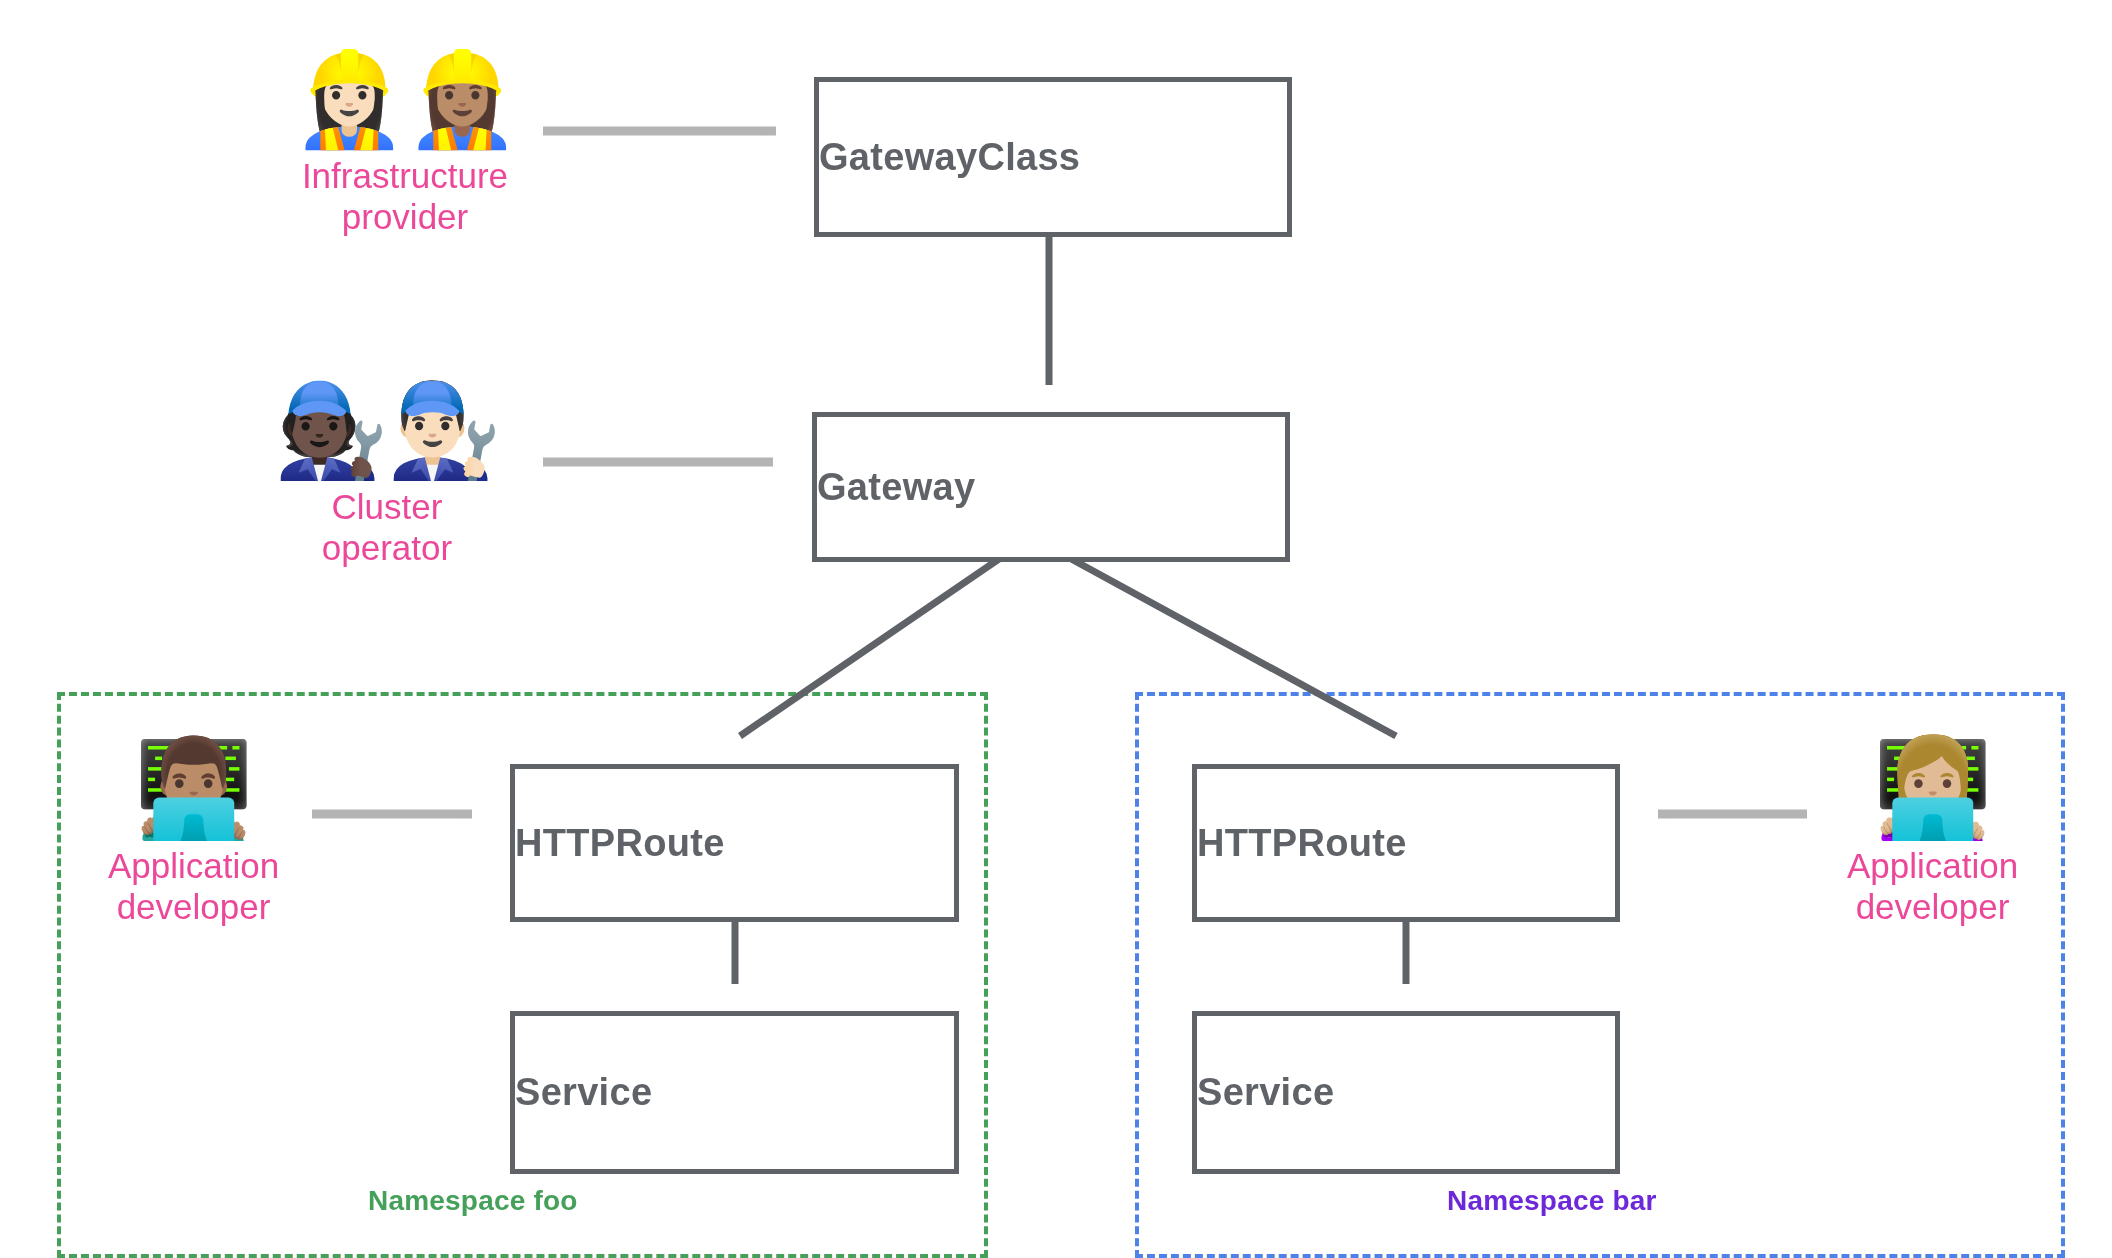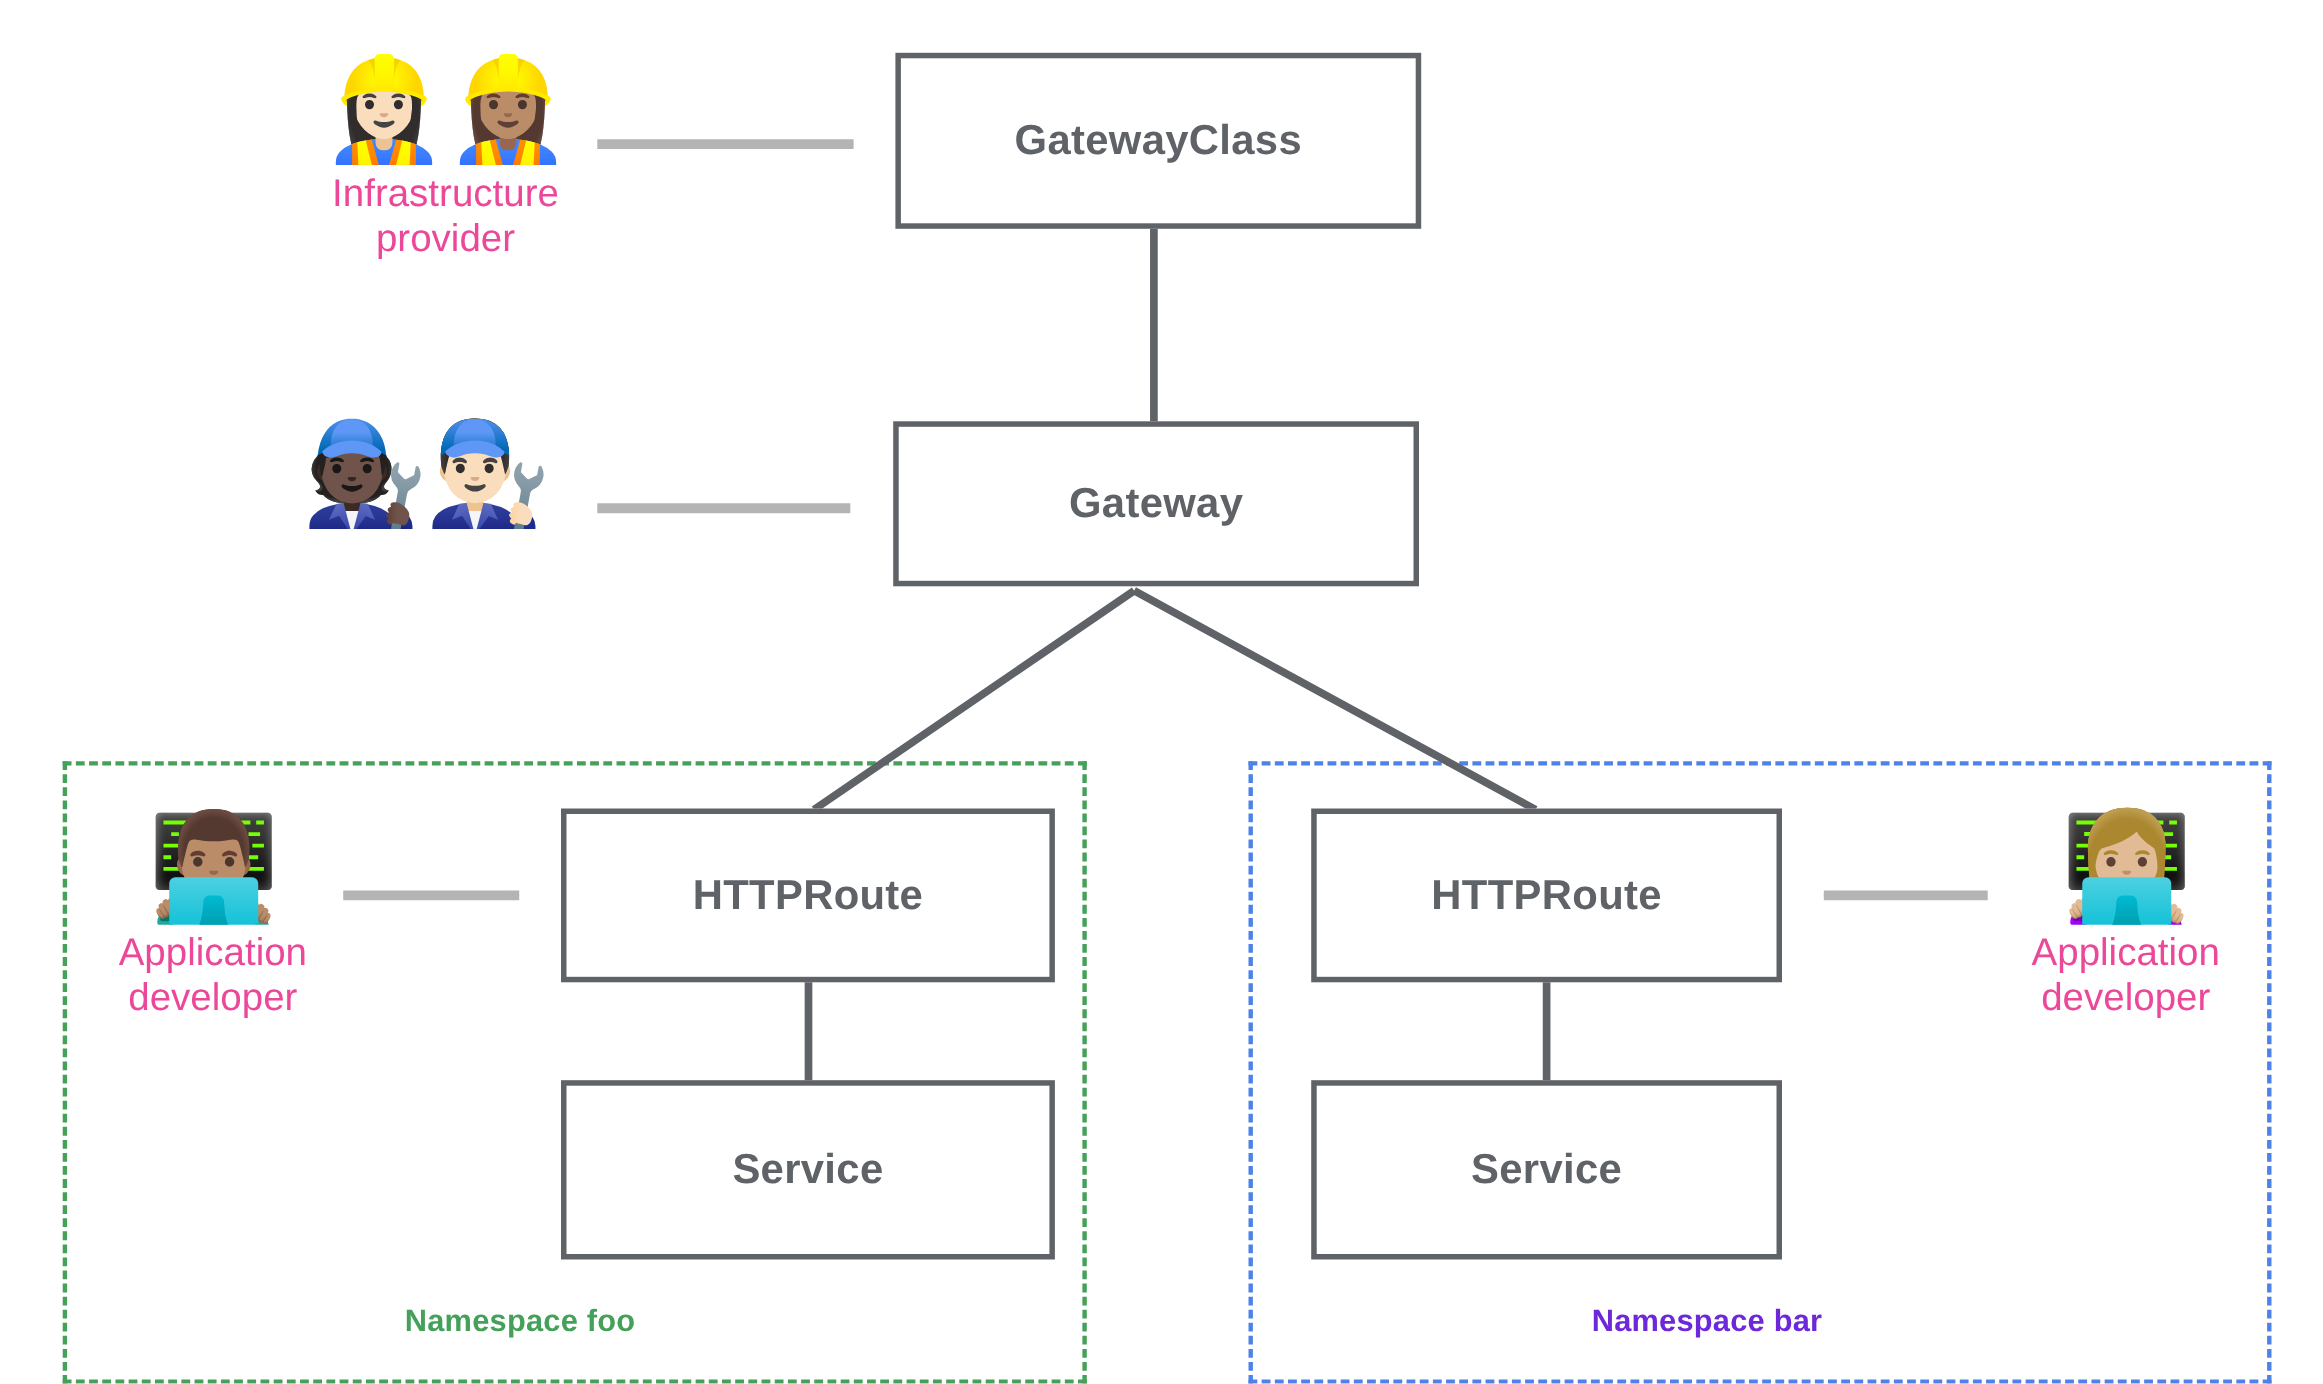--- a/index.html
+++ b/index.html
@@ -51,21 +51,21 @@
   .ns-label.bar { color: #6d28d9; }
 
   
   .node {
     position: absolute;
     box-sizing: border-box;
     border: 5px solid #5f6368;
     background: #ffffff;
     display: flex;
     align-items: center;
-    justify-content: center;
+    margin-top: 29px;
   }
   .node-label {
     color: #5f6368;
     font-weight: bold;
     font-size: 38px;
     letter-spacing: 0.3px;
     white-space: nowrap;
   }
 
   
@@ -158,20 +158,22 @@
   </div>
 
   <div class="persona" style="left:240px; top:52px; width:330px;">
     <div class="persona-emojis">👷🏻‍♀️👷🏽‍♀️</div>
     <div class="persona-label">Infrastructure
 provider</div>
   </div>
 
   <div class="persona" style="left:222px; top:383px; width:330px;">
     <div class="persona-emojis">🧑🏿‍🔧👨🏻‍🔧</div>
+    <div class="persona-label">Cluster
+operator</div>
   </div>
 
   <div class="persona" style="left:56px; top:738px; width:275px;">
     <div class="persona-emojis small">👨🏽‍💻</div>
     <div class="persona-label">Application
 developer</div>
   </div>
 
   <div class="persona" style="left:1795px; top:738px; width:275px;">
     <div class="persona-emojis small">👩🏼‍💻</div>

